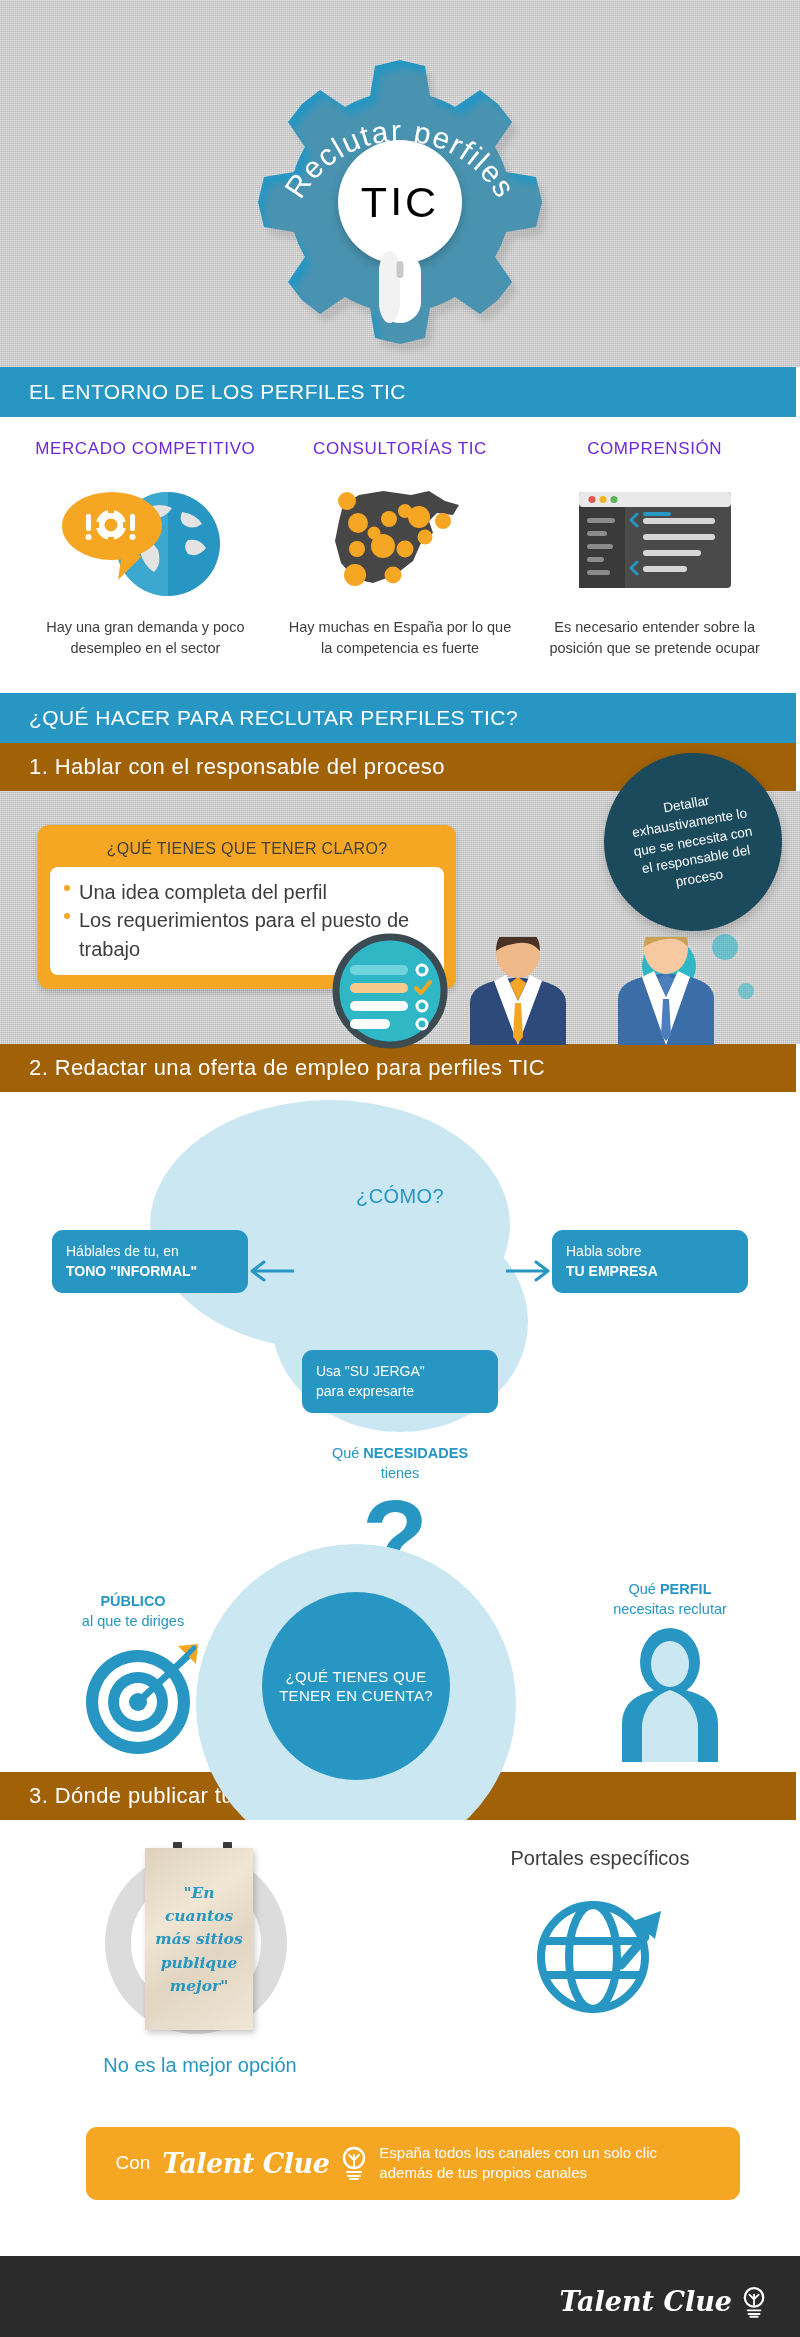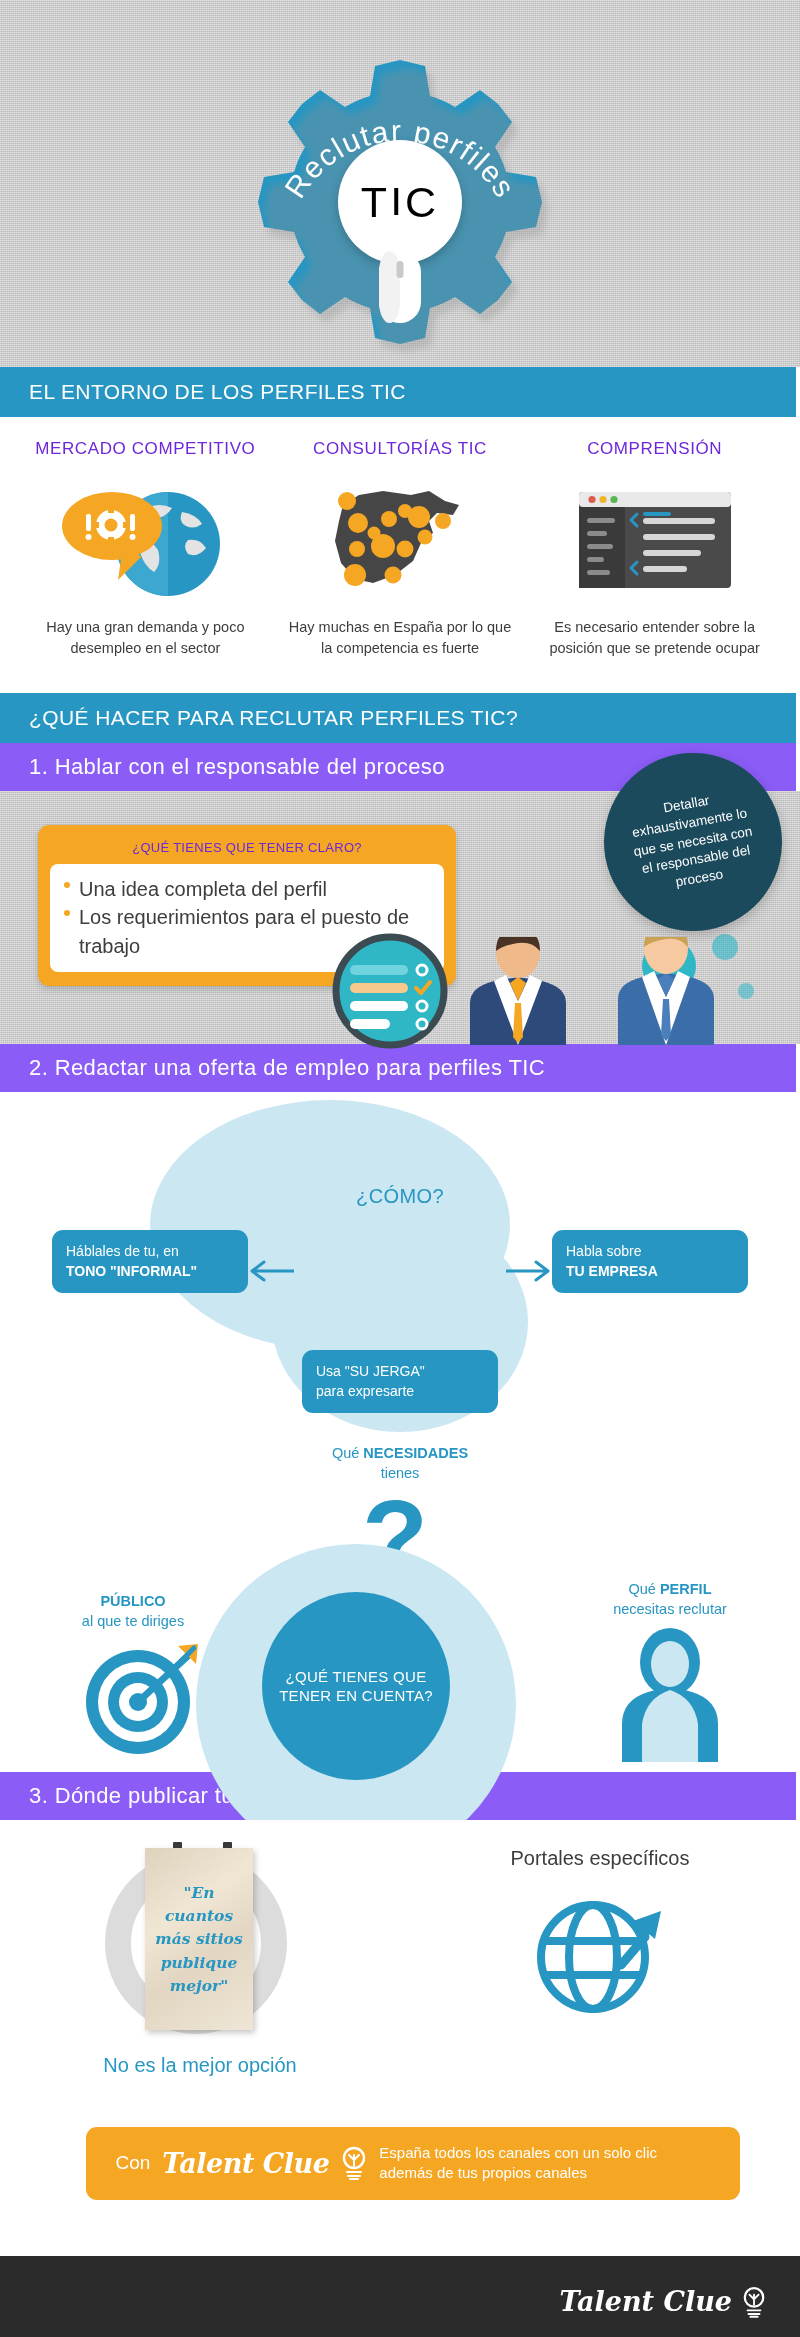--- a/index.html
+++ b/index.html
@@ -33,37 +33,37 @@
   .hub-text { color:#000000; font-size:43px; font-weight:300; letter-spacing:3px; }
   .arc-label { position:absolute; left:0; top:0; width:300px; height:300px; pointer-events:none; }
   .mouse-wrap { position:absolute; left:50%; top:215px; transform:translateX(-50%); width:90px; height:115px; }
 
   
   .band {
     width:796px; background:#2796c2; color:#fff;
     font-size:21px; letter-spacing:.4px; padding:13px 0 13px 29px;
     font-weight:400;
   }
-  .band.dark { background:#8b5cf6; font-size:22px; padding:11px 0 11px 29px; }
+  .band.dark { background:#a16207; font-size:22px; padding:11px 0 11px 29px; }
 
   
   .cols { display:flex; width:800px; background:#fff; padding:22px 18px 34px; }
   .col { flex:1; text-align:center; padding:0 12px; }
   .col-title { color:#6d28d9; font-size:17px; letter-spacing:.6px; margin-bottom:22px; }
   .col-icon { height:120px; display:flex; align-items:center; justify-content:center; margin-bottom:16px; }
   .col-desc { font-size:14.5px; line-height:1.45; color:#3d3d3d; }
 
   
   .step1 { position:relative; width:800px; height:253px; }
   .orange-card {
     position:absolute; left:38px; top:34px; width:418px;
     background:#f5a623; border-radius:11px; padding:10px 12px 14px;
     box-shadow:0 3px 7px rgba(0,0,0,.18);
   }
-  .orange-card h3 { color:#6d28d9; font-size:13px; text-align:center; padding:5px 0 9px; font-weight:500; letter-spacing:.3px; }
+  .orange-card h3 { color:#404040; font-size:16px; text-align:center; padding:5px 0 9px; font-weight:500; letter-spacing:.3px; }
   .white-inner { background:#fff; border-radius:8px; padding:11px 14px 12px; }
   .white-inner ul { list-style:none; }
   .white-inner li { font-size:20px; line-height:1.42; color:#3d3d3d; padding-left:15px; position:relative; }
   .white-inner li::before {
     content:""; position:absolute; left:0; top:7px; width:6px; height:6px;
     border-radius:50%; background:#f5a623;
   }
   .dark-bubble {
     position:absolute; right:18px; top:-38px; width:178px; height:178px;
     border-radius:50%; background:#1b4a5c; color:#fff;

